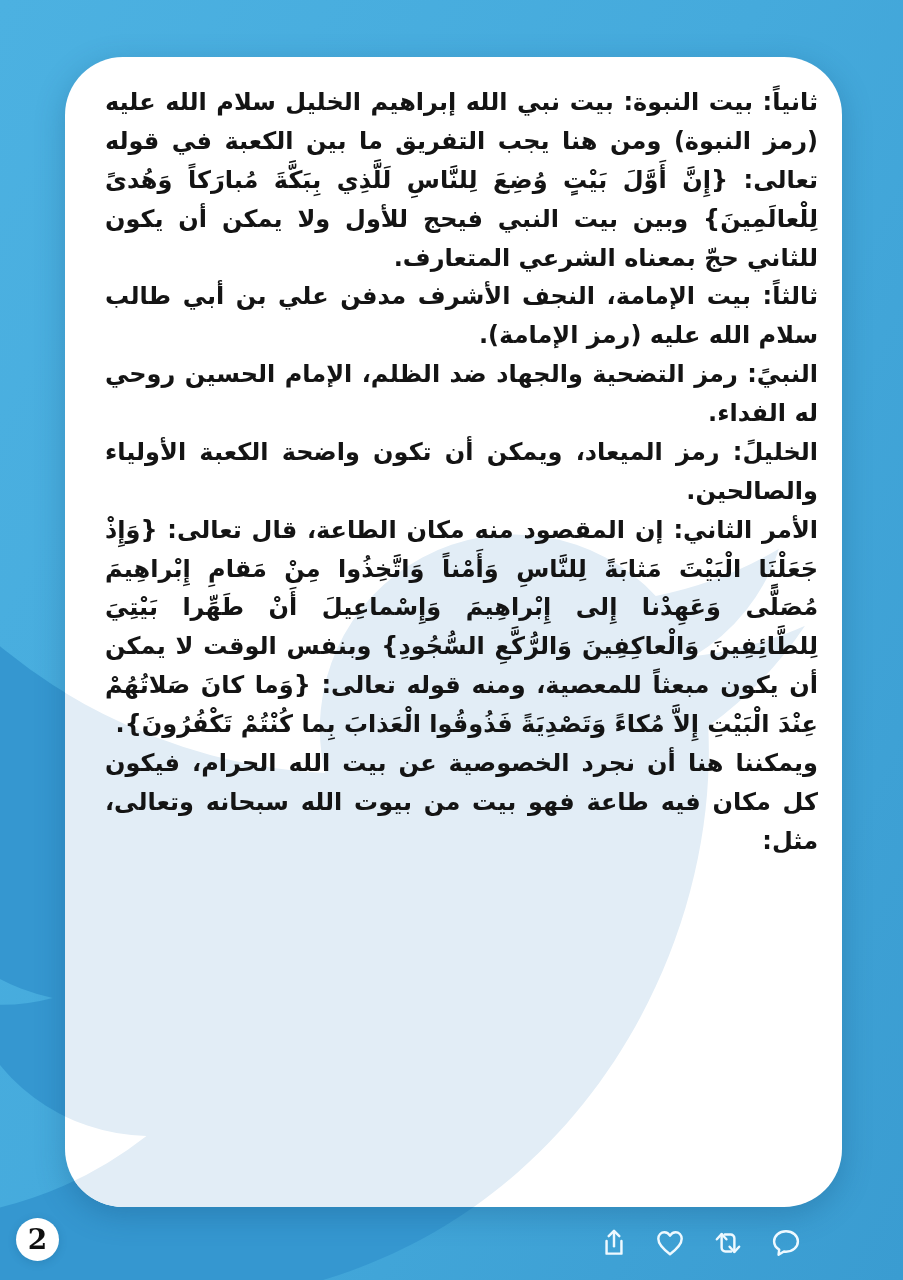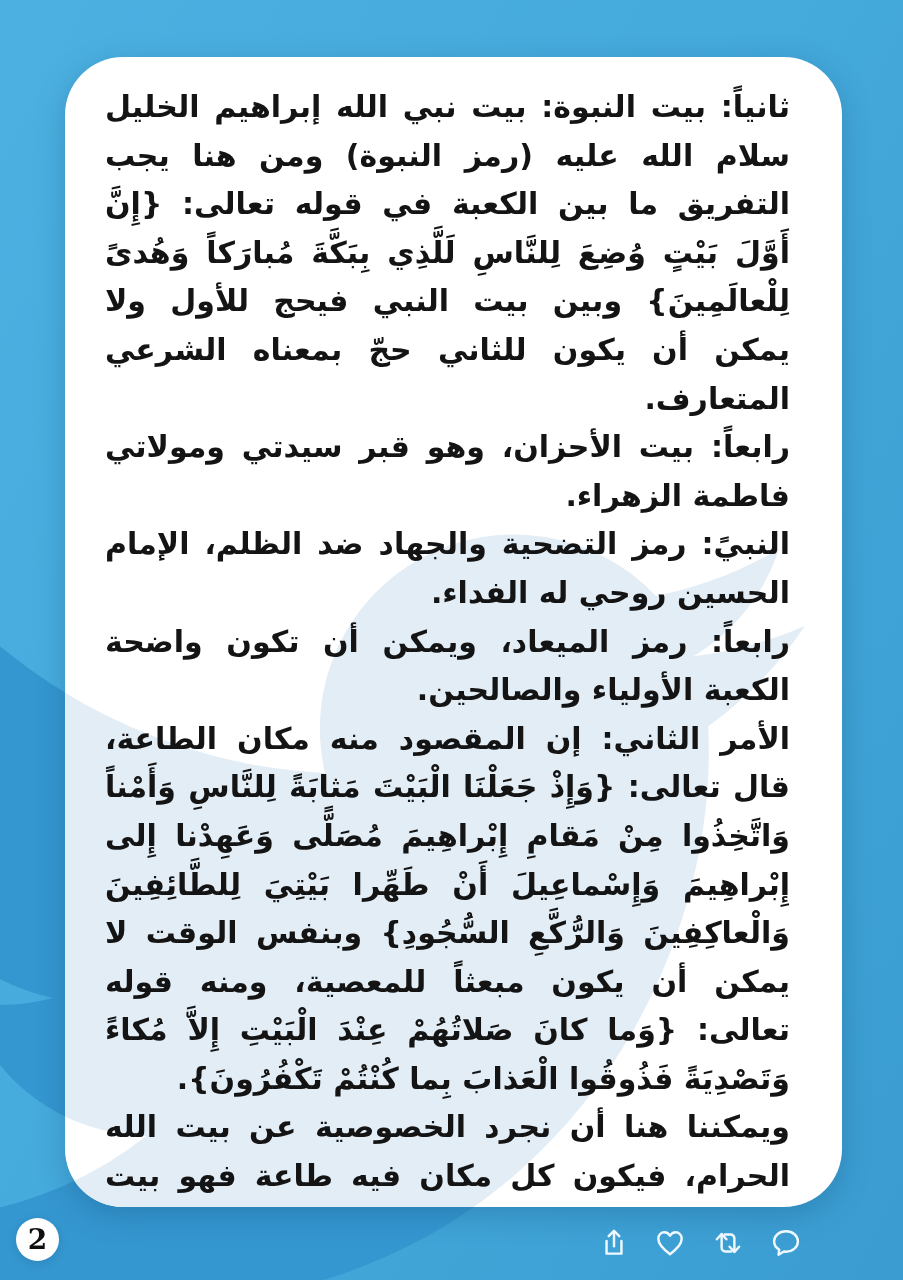--- a/index.html
+++ b/index.html
@@ -13,23 +13,23 @@
   .bird-dark{ left:-180px; top:420px; width:1000px; height:1000px; }
   .bird-dark path{ fill:var(--swoosh,#3597d0); }
   .card{
     position:absolute; left:65px; top:57px; width:777px; height:1150px;
     background:var(--card,#ffffff); border-radius:58px; overflow:hidden;
     box-shadow:0 8px 30px rgba(16,70,110,0.28);
   }
   .bird-light{ left:-245px; top:363px; width:1000px; height:1000px; }
   .bird-light path{ fill:var(--watermark,#e2edf6); }
   .article{
-    position:absolute; inset:0; padding:26px 52px 14px 40px;
+    position:absolute; inset:0; padding:26px 24px 14px 40px;
     direction:rtl; text-align:justify;
-    font-size:30px; font-weight:bold; line-height:1.62;
+    font-size:24px; font-weight:bold; line-height:1.62;
     color:var(--ink,#141414);
   }
   .para{ margin:0; }
   .para.gap{ }
   .lead{ font-weight:bold; }
   .page-badge{
     position:absolute; left:16px; top:1218px; width:43px; height:43px;
     background:var(--card,#ffffff); border-radius:50%;
     display:flex; align-items:center; justify-content:center;
     font-family:"DejaVu Serif", serif; font-size:28px; font-weight:600;
@@ -52,26 +52,26 @@
     <path d="M23.643 4.937c-.835.37-1.732.62-2.675.733a4.67 4.67 0 0 0 2.048-2.578 9.3 9.3 0 0 1-2.958 1.13 4.66 4.66 0 0 0-7.938 4.25 13.229 13.229 0 0 1-9.602-4.868c-.4.69-.63 1.49-.63 2.342a4.66 4.66 0 0 0 2.072 3.878 4.647 4.647 0 0 1-2.11-.583v.06a4.66 4.66 0 0 0 3.737 4.568 4.692 4.692 0 0 1-2.104.08 4.661 4.661 0 0 0 4.352 3.234 9.348 9.348 0 0 1-5.786 1.995 9.5 9.5 0 0 1-1.112-.065 13.175 13.175 0 0 0 7.14 2.093c8.57 0 13.255-7.098 13.255-13.254 0-.2-.005-.402-.014-.602a9.47 9.47 0 0 0 2.323-2.41z"></path>
   </svg>
 
   <div class="card">
     <svg class="bird bird-light" viewBox="0 0 24 24" aria-hidden="true">
       <path d="M23.643 4.937c-.835.37-1.732.62-2.675.733a4.67 4.67 0 0 0 2.048-2.578 9.3 9.3 0 0 1-2.958 1.13 4.66 4.66 0 0 0-7.938 4.25 13.229 13.229 0 0 1-9.602-4.868c-.4.69-.63 1.49-.63 2.342a4.66 4.66 0 0 0 2.072 3.878 4.647 4.647 0 0 1-2.11-.583v.06a4.66 4.66 0 0 0 3.737 4.568 4.692 4.692 0 0 1-2.104.08 4.661 4.661 0 0 0 4.352 3.234 9.348 9.348 0 0 1-5.786 1.995 9.5 9.5 0 0 1-1.112-.065 13.175 13.175 0 0 0 7.14 2.093c8.57 0 13.255-7.098 13.255-13.254 0-.2-.005-.402-.014-.602a9.47 9.47 0 0 0 2.323-2.41z"></path>
     </svg>
     <div class="article" id="article">
   <p class="para"><strong class="lead">ثانياً: </strong><span class="body">بيت النبوة: بيت نبي الله إبراهيم الخليل سلام الله عليه (رمز النبوة) ومن هنا يجب التفريق ما بين الكعبة في قوله تعالى: {إِنَّ أَوَّلَ بَيْتٍ وُضِعَ لِلنَّاسِ لَلَّذِي بِبَكَّةَ مُبارَكاً وَهُدىً لِلْعالَمِينَ} وبين بيت النبي فيحج للأول ولا يمكن أن يكون للثاني حجّ بمعناه الشرعي المتعارف.</span></p>
 
+  <p class="para"><strong class="lead">ثالثاً: </strong><span class="body">بيت الإمامة، النجف الأشرف مدفن علي بن أبي طالب سلام الله عليه (رمز الإمامة).</span></p>
 
-  <p class="para"><strong class="lead">رابعاً: </strong><span class="body">بيت الأحزان، وهو قبر سيدتي ومولاتي فاطمة الزهراء.</span></p>
 
   <p class="para"><strong class="lead">النبيً: </strong><span class="body">رمز التضحية والجهاد ضد الظلم، الإمام الحسين روحي له الفداء.</span></p>
 
-  <p class="para"><strong class="lead">رابعاً: </strong><span class="body">رمز الميعاد، ويمكن أن تكون واضحة الكعبة الأولياء والصالحين.</span></p>
+  <p class="para"><strong class="lead">الخليلً: </strong><span class="body">رمز الميعاد، ويمكن أن تكون واضحة الكعبة الأولياء والصالحين.</span></p>
 
   <p class="para gap"><strong class="lead">الأمر الثاني: </strong><span class="body">إن المقصود منه مكان الطاعة، قال تعالى: {وَإِذْ جَعَلْنَا الْبَيْتَ مَثابَةً لِلنَّاسِ وَأَمْناً وَاتَّخِذُوا مِنْ مَقامِ إِبْراهِيمَ مُصَلًّى وَعَهِدْنا إِلى إِبْراهِيمَ وَإِسْماعِيلَ أَنْ طَهِّرا بَيْتِيَ لِلطَّائِفِينَ وَالْعاكِفِينَ وَالرُّكَّعِ السُّجُودِ} وبنفس الوقت لا يمكن أن يكون مبعثاً للمعصية، ومنه قوله تعالى: {وَما كانَ صَلاتُهُمْ عِنْدَ الْبَيْتِ إِلاَّ مُكاءً وَتَصْدِيَةً فَذُوقُوا الْعَذابَ بِما كُنْتُمْ تَكْفُرُونَ}.</span></p>
 
   <p class="para gap"><strong class="lead"></strong><span class="body">ويمكننا هنا أن نجرد الخصوصية عن بيت الله الحرام، فيكون كل مكان فيه طاعة فهو بيت من بيوت الله سبحانه وتعالى، مثل:</span></p>
 </div>
   </div>
 
   <div class="page-badge">
     <span>2</span>
   </div>

